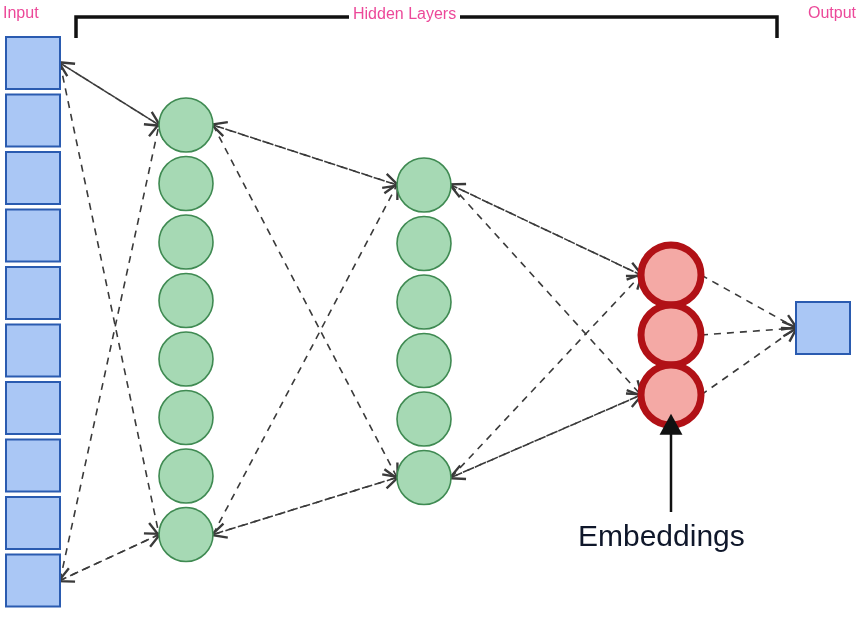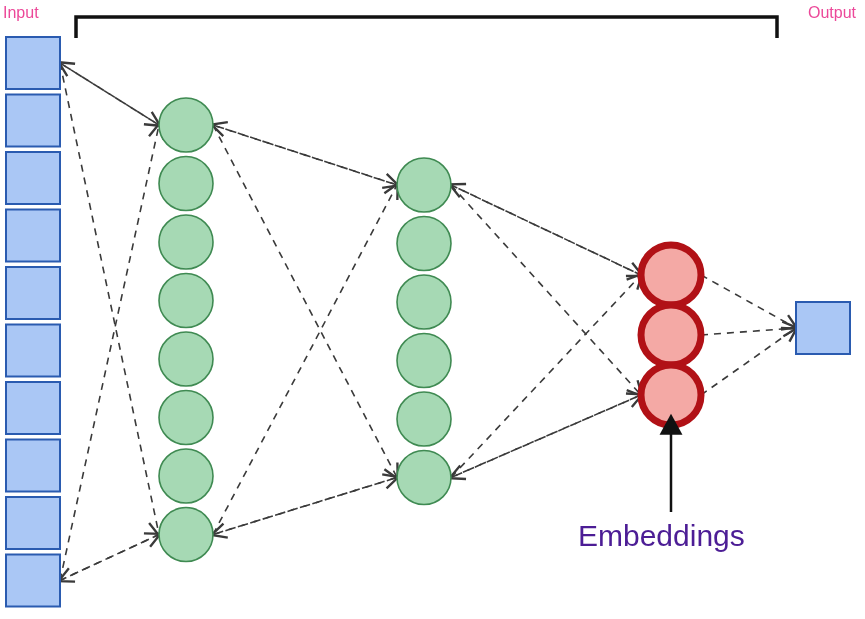--- a/index.html
+++ b/index.html
@@ -43,21 +43,21 @@
   #label-hidden {
     left: 349px;
     top: 6px;
     background: #ffffff;
     padding: 0 4px;
   }
   #label-embeddings {
     left: 578px;
     top: 521px;
     font-size: 30px;
-    color: #4c1d95;
+    color: #0f172a;
   }
 </style>
 </head>
 <body>
 
 <div id="canvas">
 
   <svg id="diagram-svg" viewBox="0 0 865 619" xmlns="http://www.w3.org/2000/svg">
     <defs>
       <marker id="arrowOpen" viewBox="0 0 12 12" refX="10" refY="6" markerWidth="11" markerHeight="11" orient="auto-start-reverse">
@@ -124,18 +124,19 @@
         <circle cx="671" cy="395" r="30" fill="#f4a9a5" stroke="#b11116" stroke-width="7"></circle>
         <rect x="796" y="302" width="54" height="52" fill="#aac7f5" stroke="#2a5bb0" stroke-width="2"></rect>
       </g>
     <g id="embedding-arrow-group">
         <line x1="671" y1="512" x2="671" y2="418" stroke="#111111" stroke-width="2.5" marker-end="url(#arrowSolid)"></line>
       </g>
   </svg>
 
   <div class="layer-label" id="label-input">Input</div>
 
+  <div class="layer-label" id="label-hidden">Hidden Layers</div>
 
   <div class="layer-label" id="label-output">Output</div>
 
   <div class="layer-label" id="label-embeddings">Embeddings</div>
 
 </div>
 
 </body></html>

